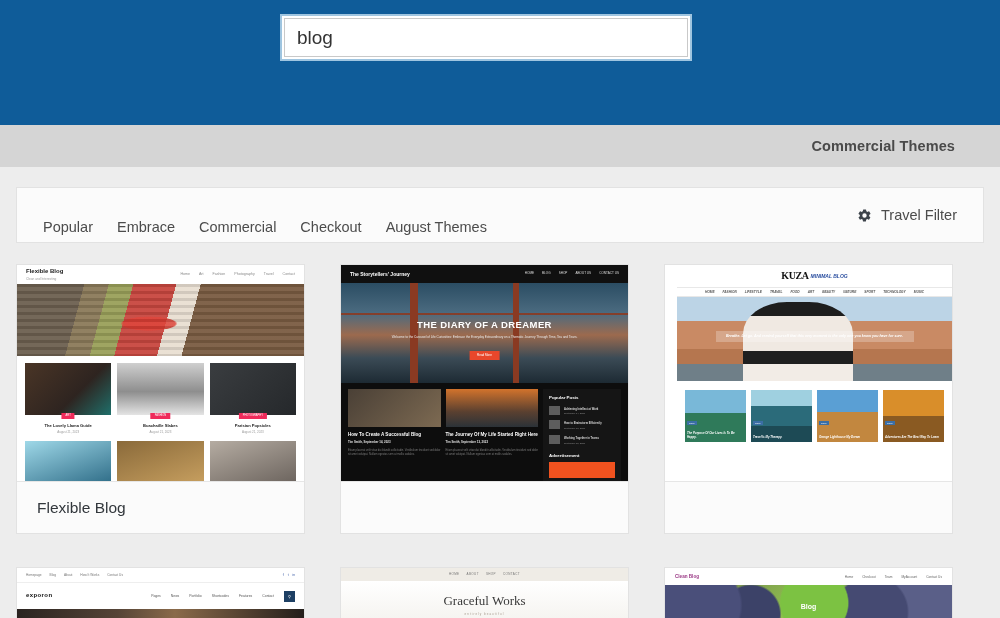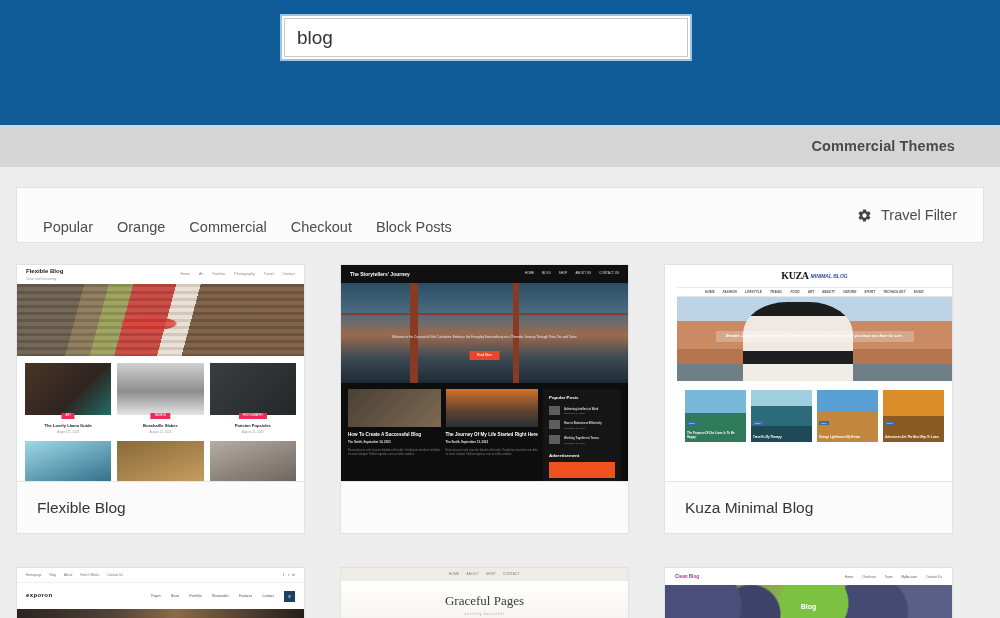--- a/index.html
+++ b/index.html
@@ -307,24 +307,24 @@
 
 <div class="commercial-bar">
   <span class="commercial-label">Commercial Themes</span>
 </div>
 
 <div class="page-body">
 
   <div class="filter-bar">
     <div class="tabs">
       <span class="tab">Popular</span>
-      <span class="tab">Orange</span>
+      <span class="tab">Embrace</span>
       <span class="tab">Commercial</span>
       <span class="tab">Checkout</span>
-      <span class="tab">Block Posts</span>
+      <span class="tab">August Themes</span>
     </div>
     <div class="feature-filter">
       <span>
         <svg class="gear" viewBox="0 0 24 24" fill="#3c434a" aria-hidden="true">
           <path d="M19.4 13a7.6 7.6 0 0 0 .1-1 7.6 7.6 0 0 0-.1-1l2-1.6a.5.5 0 0 0 .1-.6l-1.9-3.3a.5.5 0 0 0-.6-.2l-2.4 1a7.3 7.3 0 0 0-1.7-1l-.4-2.5a.5.5 0 0 0-.5-.4h-3.8a.5.5 0 0 0-.5.4l-.4 2.5a7.3 7.3 0 0 0-1.7 1l-2.4-1a.5.5 0 0 0-.6.2L2.5 8.8a.5.5 0 0 0 .1.6L4.6 11a7.6 7.6 0 0 0 0 2l-2 1.6a.5.5 0 0 0-.1.6l1.9 3.3a.5.5 0 0 0 .6.2l2.4-1a7.3 7.3 0 0 0 1.7 1l.4 2.5a.5.5 0 0 0 .5.4h3.8a.5.5 0 0 0 .5-.4l.4-2.5a7.3 7.3 0 0 0 1.7-1l2.4 1a.5.5 0 0 0 .6-.2l1.9-3.3a.5.5 0 0 0-.1-.6zM12 15.5A3.5 3.5 0 1 1 15.5 12 3.5 3.5 0 0 1 12 15.5z"></path>
         </svg>
       </span>
       <span class="label">Travel Filter</span>
     </div>
   </div>
@@ -392,20 +392,21 @@
             <span class="dm-nav">
               <span>HOME</span>
               <span>BLOG</span>
               <span>SHOP</span>
               <span>ABOUT US</span>
               <span>CONTACT US</span>
             </span>
           </div>
           <div class="dm-hero">
             <div class="bridge"></div>
+            <h3>THE DIARY OF A DREAMER</h3>
             <p>Welcome to the Carousel of Life Curiosities: Embrace the Everyday Extraordinary on a Thematic Journey Through Time, Tea and Tears.</p>
             <span class="dm-btn">Read More</span>
           </div>
           <div class="dm-main">
             <div class="dm-col">
               <div class="dm-img"></div>
               <div class="dm-t">How To Create A Successful Blog</div>
               <div class="dm-m">Tim Smith, September 14, 2023</div>
               <div class="dm-x">Etiam placerat velit vitae dui blandit sollicitudin. Vestibulum tincidunt sed dolor sit amet volutpat. Nullam egestas sem at mollis sodales.</div>
             </div>
@@ -483,23 +484,20 @@
               <span class="tag">Travel</span>
               <span class="cap">Orange Lighthouse My Dream</span>
             </div>
             <div class="kz-card kzc4">
               <span class="tag">Travel</span>
               <span class="cap">Adventures Are The Best Way To Learn</span>
             </div>
           </div>
         </div>
       </div>
-      <div class="card-foot">
-        <span class="card-title">Kuza Minimal Blog</span>
-      </div>
     </div>
   </div>
 
   <div class="theme-grid row2" style="margin-top:33px;">
 
     <div class="theme-card">
       <div class="screenshot">
         <div class="mini ex">
           <div class="ex-top">
             <span class="l">
@@ -535,21 +533,21 @@
     <div class="theme-card">
       <div class="screenshot">
         <div class="mini gf">
           <div class="gf-nav">
             <span>HOME</span>
             <span>ABOUT</span>
             <span>SHOP</span>
             <span>CONTACT</span>
           </div>
           <div class="gf-body">
-            <div class="gf-title">Graceful Pages</div>
+            <div class="gf-title">Graceful Works</div>
             <div class="gf-sub">entirely beautiful</div>
           </div>
         </div>
       </div>
     </div>
 
     <div class="theme-card">
       <div class="screenshot">
         <div class="mini cb">
           <div class="cb-bar">

